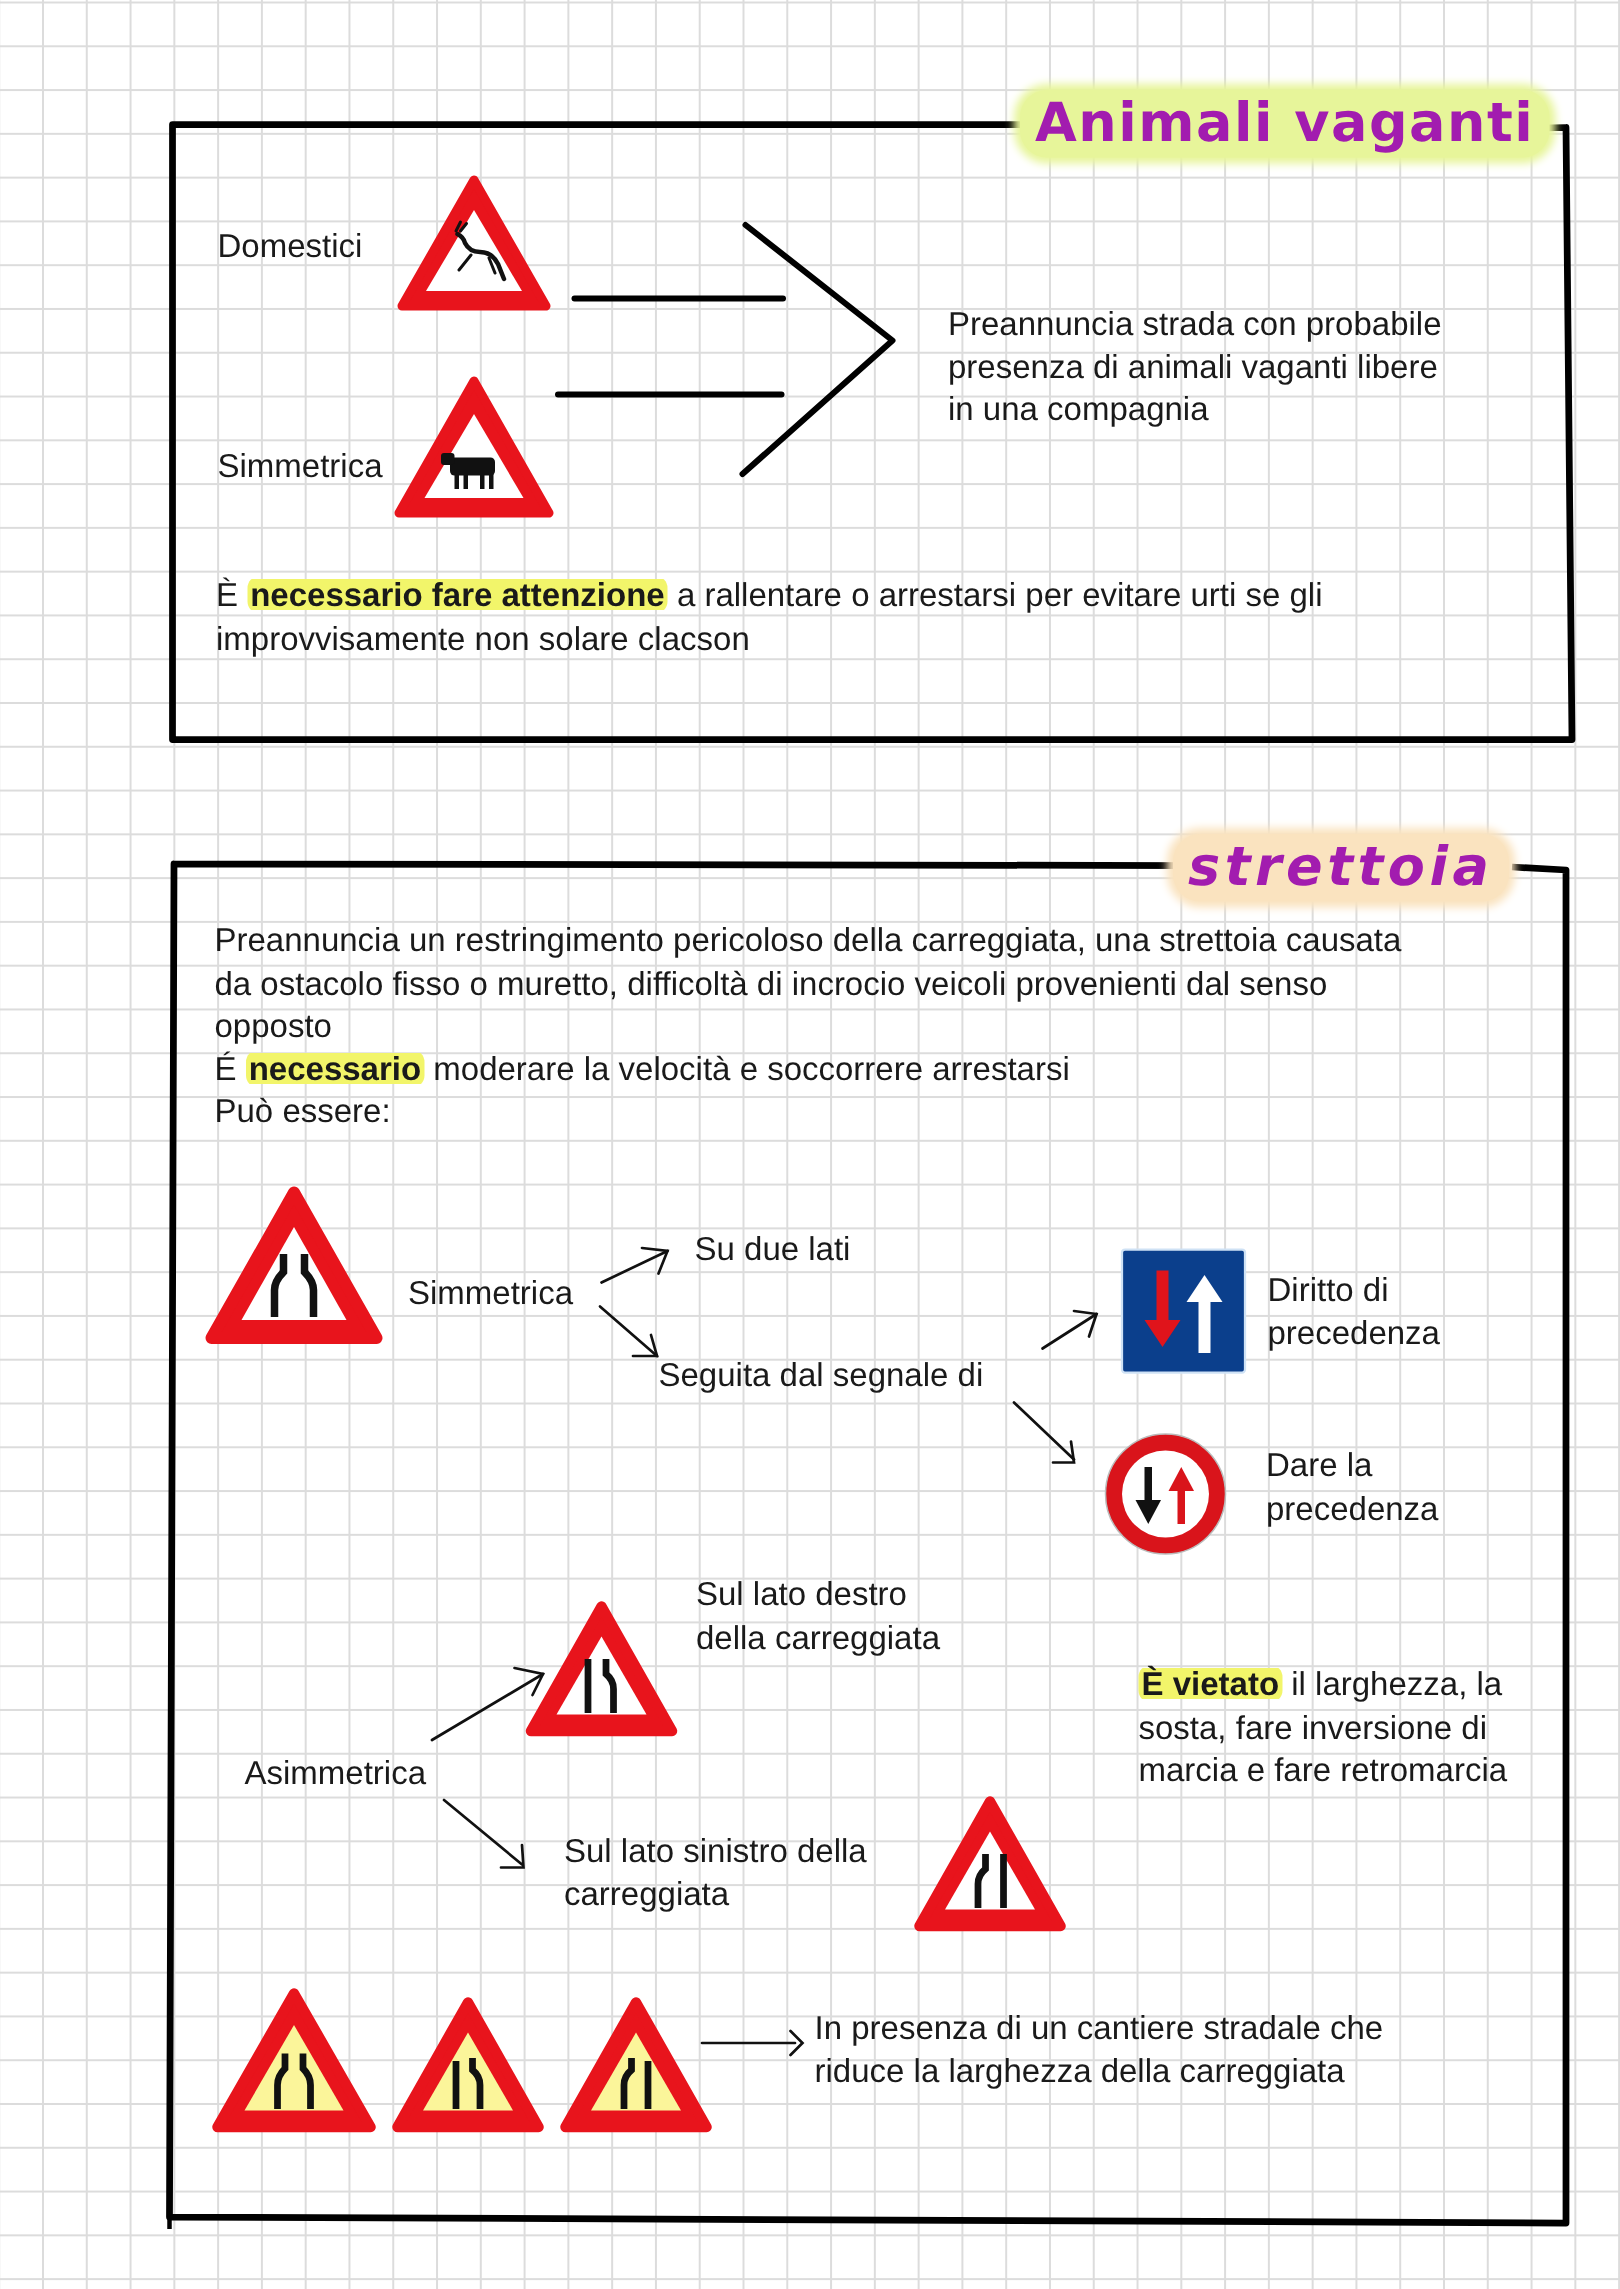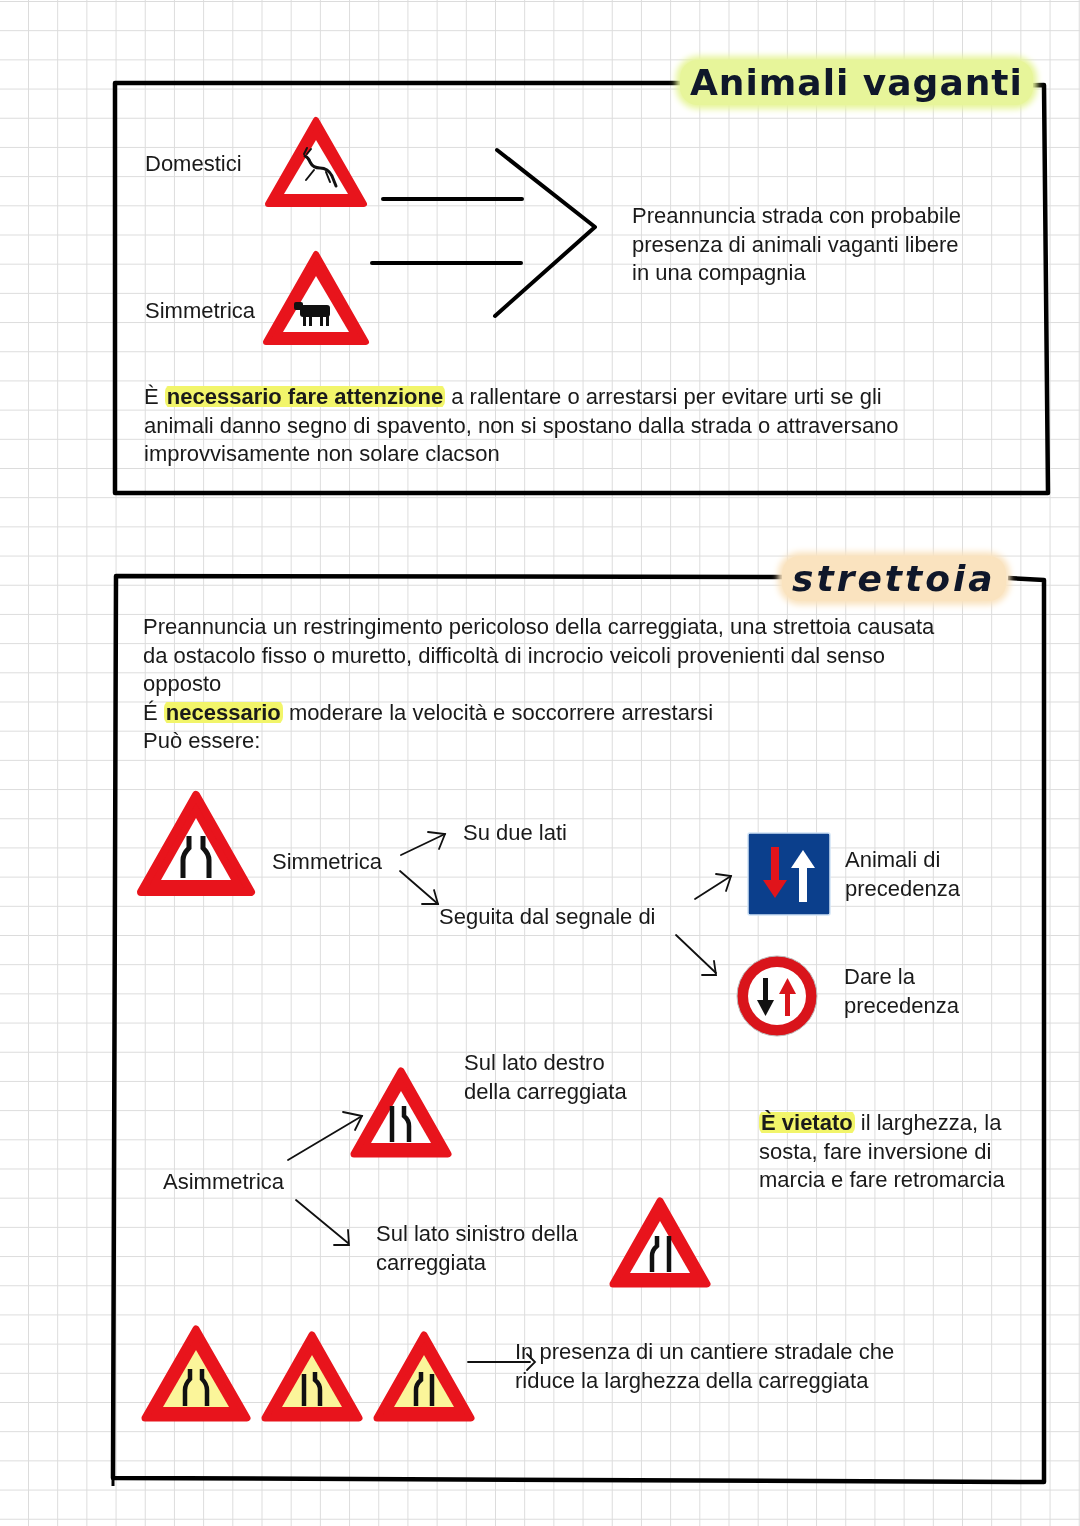--- a/index.html
+++ b/index.html
@@ -12,21 +12,21 @@
       background-size: 29.2px 29.2px;
       background-position: 28px 1px;
       font-family: "Liberation Sans", sans-serif;
       color: #1a1a1a;
     }
     .abs { position: absolute; }
     .txt { font-size: 22px; line-height: 28.5px; color: #1a1a1a; white-space: nowrap; }
     .hl-yellow { background: linear-gradient(180deg, transparent 8%, #f2f56a 8%, #f2f56a 92%, transparent 92%); border-radius: 8px; padding: 0 2px; font-weight: bold; }
     .title {
       font-family: "DejaVu Sans", sans-serif; font-weight: bold; font-size: 36px;
-      letter-spacing: 1px; padding: 2px 10px; border-radius: 18px; color: #0f172a;
+      letter-spacing: 1px; padding: 2px 10px; border-radius: 18px; color: #a21caf;
     }
     .title.green { background: #e7f59a; box-shadow: 0 0 6px 4px #e7f59a; }
     .title.peach { background: #fae3bf; box-shadow: 0 0 6px 4px #fae3bf; letter-spacing: 3px; font-style: italic; }
     svg { overflow: visible; }
   </style>
 </head>
 <body>
 
 <div>
 
@@ -70,21 +70,20 @@
   </svg>
 
   <div class="abs txt" style="left:632px;top:202px">
     <div>Preannuncia strada con probabile</div>
     <div>presenza di animali vaganti libere</div>
     <div>in una compagnia</div>
   </div>
 
   <div class="abs txt" style="left:144px;top:383px">
     <div><span>È </span><span class="hl-yellow">necessario fare attenzione</span><span> a rallentare o arrestarsi per evitare urti se gli</span></div>
-    <div>animali danno segno di spavento, non si spostano dalla strada o attraversano</div>
     <div>improvvisamente non solare clacson</div>
   </div>
 </div>
 
 <div>
   <svg class="abs" style="left:0;top:0" width="1080" height="1526">
     <polyline points="790,577 116,576 113,1478 1044,1482 1044,580 1008,578" fill="none" stroke="#000" stroke-width="4.5" stroke-linejoin="round"></polyline>
     <line x1="113" y1="1478" x2="113" y2="1486" stroke="#000" stroke-width="3"></line>
   </svg>
   <div class="abs title peach" style="left:782px;top:556px">strettoia</div>
@@ -137,21 +136,21 @@
   </svg>
 
   <svg class="abs" style="left:747px;top:832px" width="84" height="84" viewBox="0 0 84 84">
     <rect x="1" y="1" width="82" height="82" rx="2" fill="#0b3f8c" stroke="#cfe2f5" stroke-width="1.5"></rect>
     <rect x="24" y="15" width="8" height="36" fill="#e0141b"></rect>
     <polygon points="16,48 40,48 28,66" fill="#e0141b"></polygon>
     <rect x="52" y="34" width="8" height="36" fill="#fff"></rect>
     <polygon points="44,36 68,36 56,18" fill="#fff"></polygon>
   </svg>
   <div class="abs txt" style="left:845px;top:846px">
-    <div>Animali di</div>
+    <div>Diritto di</div>
     <div>precedenza</div>
   </div>
 
   <svg class="abs" style="left:735px;top:954px" width="84" height="84" viewBox="0 0 84 84">
     <circle cx="42" cy="42" r="40" fill="#d9141b" stroke="#bbb" stroke-width="1"></circle>
     <circle cx="42" cy="42" r="29" fill="#fff"></circle>
     <rect x="28" y="24" width="5" height="26" fill="#111"></rect>
     <polygon points="22,46 39,46 30.5,62" fill="#111"></polygon>
     <rect x="50" y="36" width="5" height="26" fill="#d9141b"></rect>
     <polygon points="44,40 61,40 52.5,24" fill="#d9141b"></polygon>
@@ -214,17 +213,17 @@
   </svg>
   <svg class="abs" style="left:372px;top:1330px" width="104" height="94" viewBox="0 0 104 94">
     <polygon points="52,5 99,88 5,88" fill="#e8141c" stroke="#e8141c" stroke-width="7" stroke-linejoin="round"></polygon>
     <polygon points="52,25 82,77 22,77" fill="#fbf59a"></polygon>
     <g stroke="#111" stroke-width="4.5" fill="none">
       <path d="M60,76 v-32"></path>
       <path d="M44,76 v-16 q0,-6 5,-10 v-8"></path>
     </g>
   </svg>
 
-  <div class="abs txt" style="left:515px;top:1338px">
+  <div class="abs txt" style="left:543px;top:1338px">
     <div>In presenza di un cantiere stradale che</div>
     <div>riduce la larghezza della carreggiata</div>
   </div>
 </div>
 
 </body></html>

